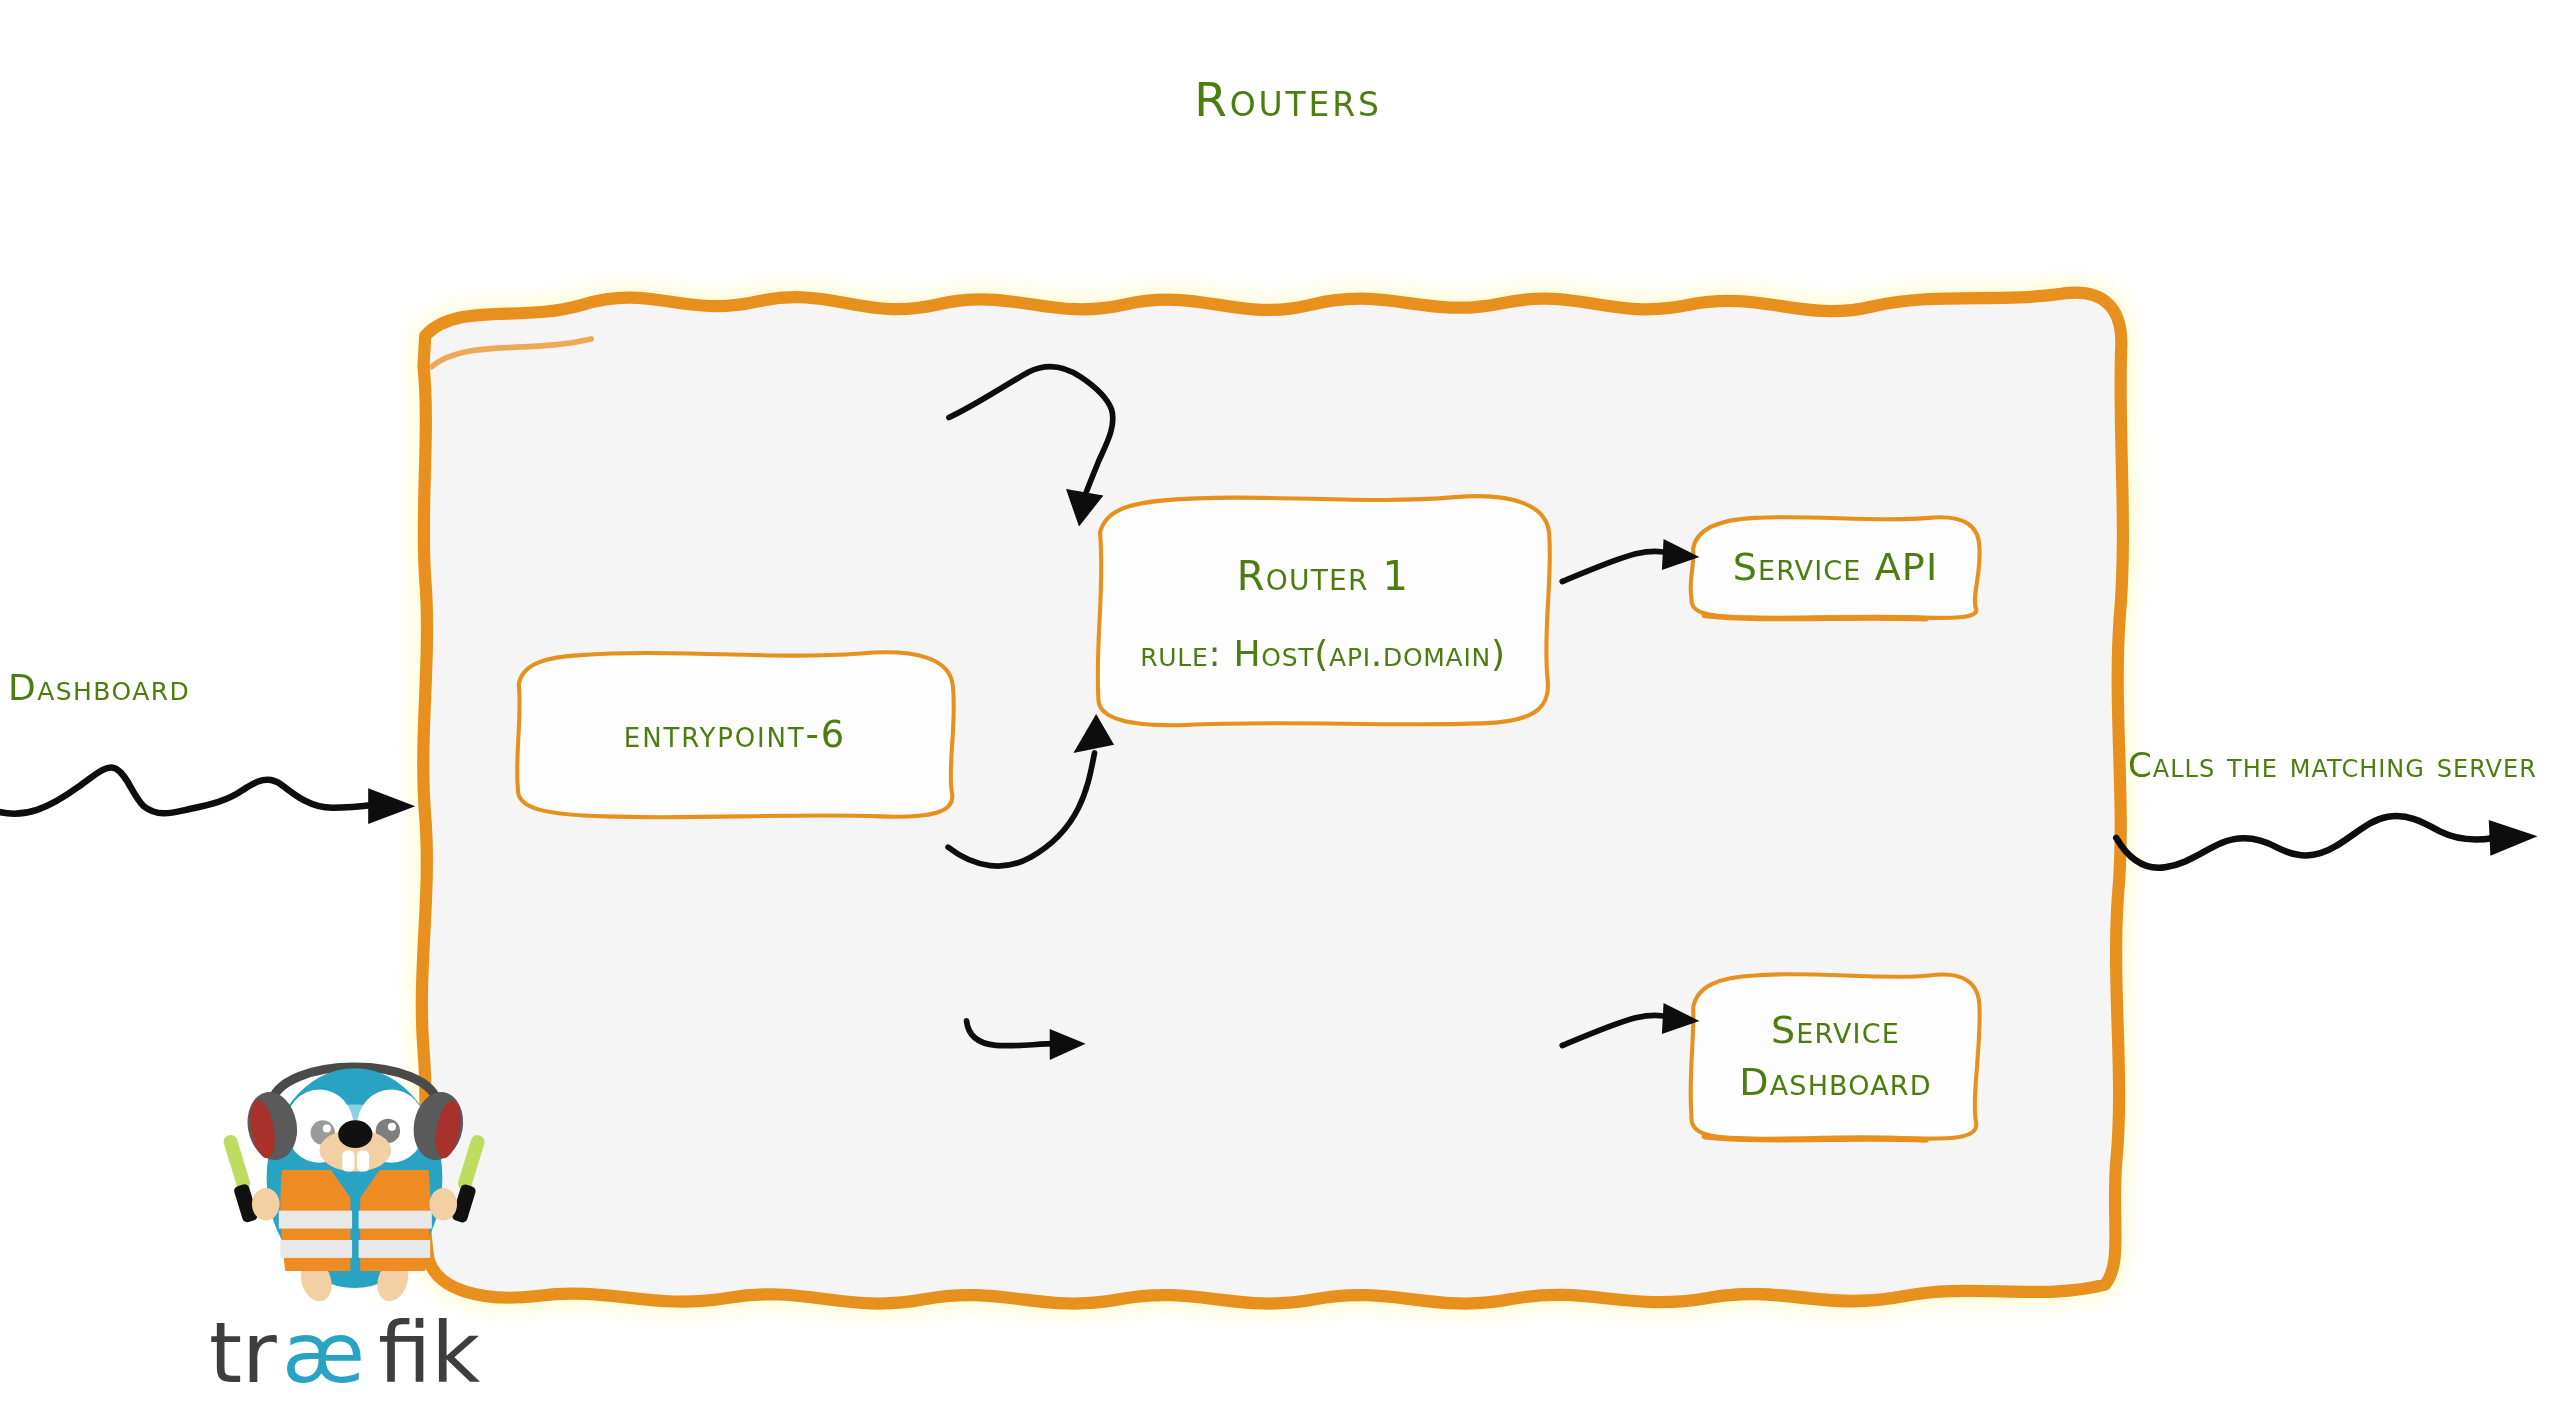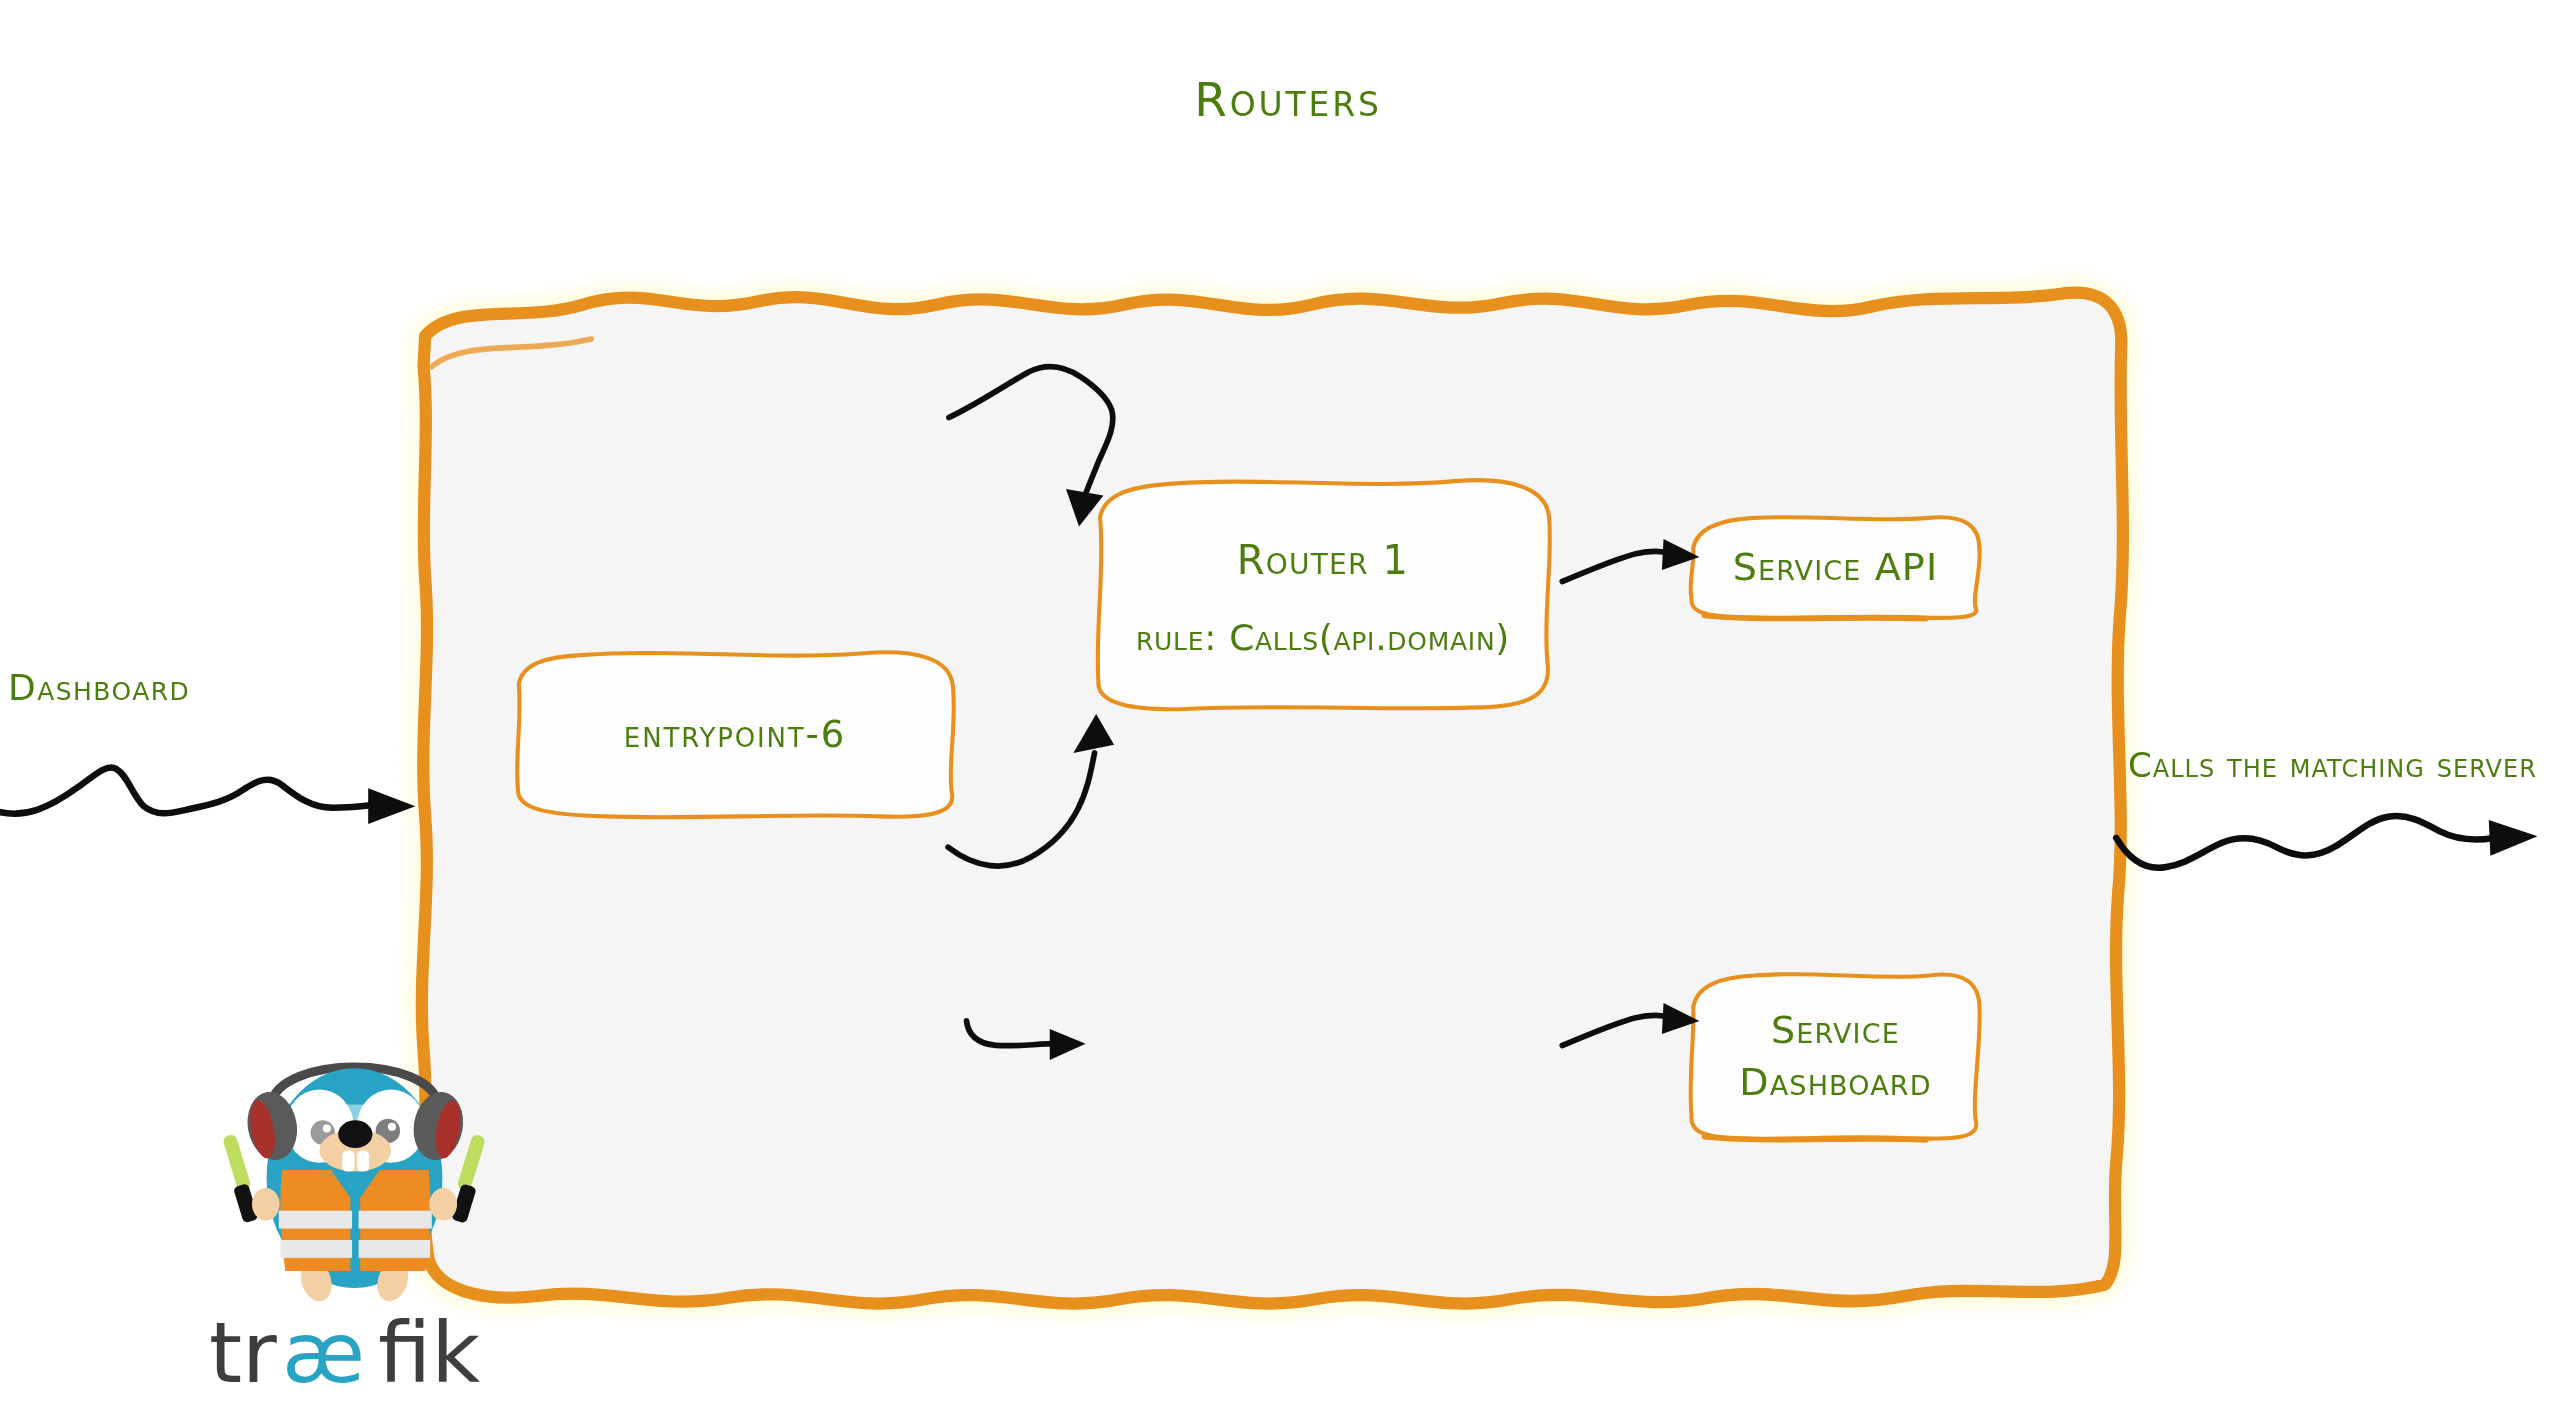--- a/index.html
+++ b/index.html
@@ -51,21 +51,21 @@
   .ep-label   { font-size: 37px; letter-spacing: 0.05em; }
   .rt-title   { font-size: 40px; letter-spacing: 0.03em; }
   .rt-line    { font-size: 33px; letter-spacing: 0.02em; }
   .rt-line-lg { font-size: 36px; letter-spacing: 0.02em; }
   .svc-label  { font-size: 38px; letter-spacing: 0.03em; line-height: 1.35; }
 
   #entrypoint-1 { left: 102px; top: 122px; width: 452px; height: 175px; }
   #entrypoint-2 { left: 102px; top: 378px; width: 452px; height: 175px; }
   #entrypoint-3 { left: 102px; top: 647px; width: 452px; height: 191px; }
 
-  #router-1 { left: 680px; top: 204px; width: 472px; height: 248px; }
+  #router-1 { left: 680px; top: 220px; width: 472px; height: 248px; }
   #router-1 .node-text.rt-title { margin-bottom: 34px; }
 
   #router-2 { left: 680px; top: 651px; width: 472px; height: 236px; }
   #router-2 .rt-title { margin-bottom: 4.9px; }
   #router-2 .rt-line  { margin-bottom: 3.3px; }
 
   #service-api       { left: 1278px; top: 244px; width: 301px; height: 110px; }
   #service-dashboard { left: 1278px; top: 700px; width: 301px; height: 175px; }
 
   
@@ -156,21 +156,21 @@
 
 
   <div class="node" id="router-1">
     <svg viewBox="0 0 580 305">
       <path d="M16,54 C22,26 52,18 94,14 C208,4 340,20 452,10
                C524,4 566,20 568,56 C572,112 560,176 566,234
                C570,270 548,286 486,288 C366,292 238,284 122,290
                C56,292 12,284 14,256 C10,190 22,120 16,54 Z" fill="#FDFDFD" stroke="#E8901E" stroke-width="5" stroke-linejoin="round"></path>
     </svg>
     <div class="hand node-text rt-title">Router 1</div>
-    <div class="hand node-text rt-line-lg">rule: Calls(api.domain)</div>
+    <div class="hand node-text rt-line-lg">rule: Host(api.domain)</div>
   </div>
 
 
   <div class="node" id="service-dashboard">
     <svg viewBox="0 0 370 215">
       <path d="M10,48 C14,20 44,10 86,8 C150,2 244,14 300,8
                C344,2 362,18 362,48 C364,96 352,160 358,190
                C360,208 330,210 270,208 C186,204 110,212 58,208
                C20,206 6,198 8,180 C4,136 12,78 10,48 Z" fill="#FDFDFD" stroke="#E8901E" stroke-width="5" stroke-linejoin="round"></path>
       <path d="M24,206 C96,214 206,206 296,210" fill="none" stroke="#E8901E" stroke-width="7" stroke-linecap="round"></path>

